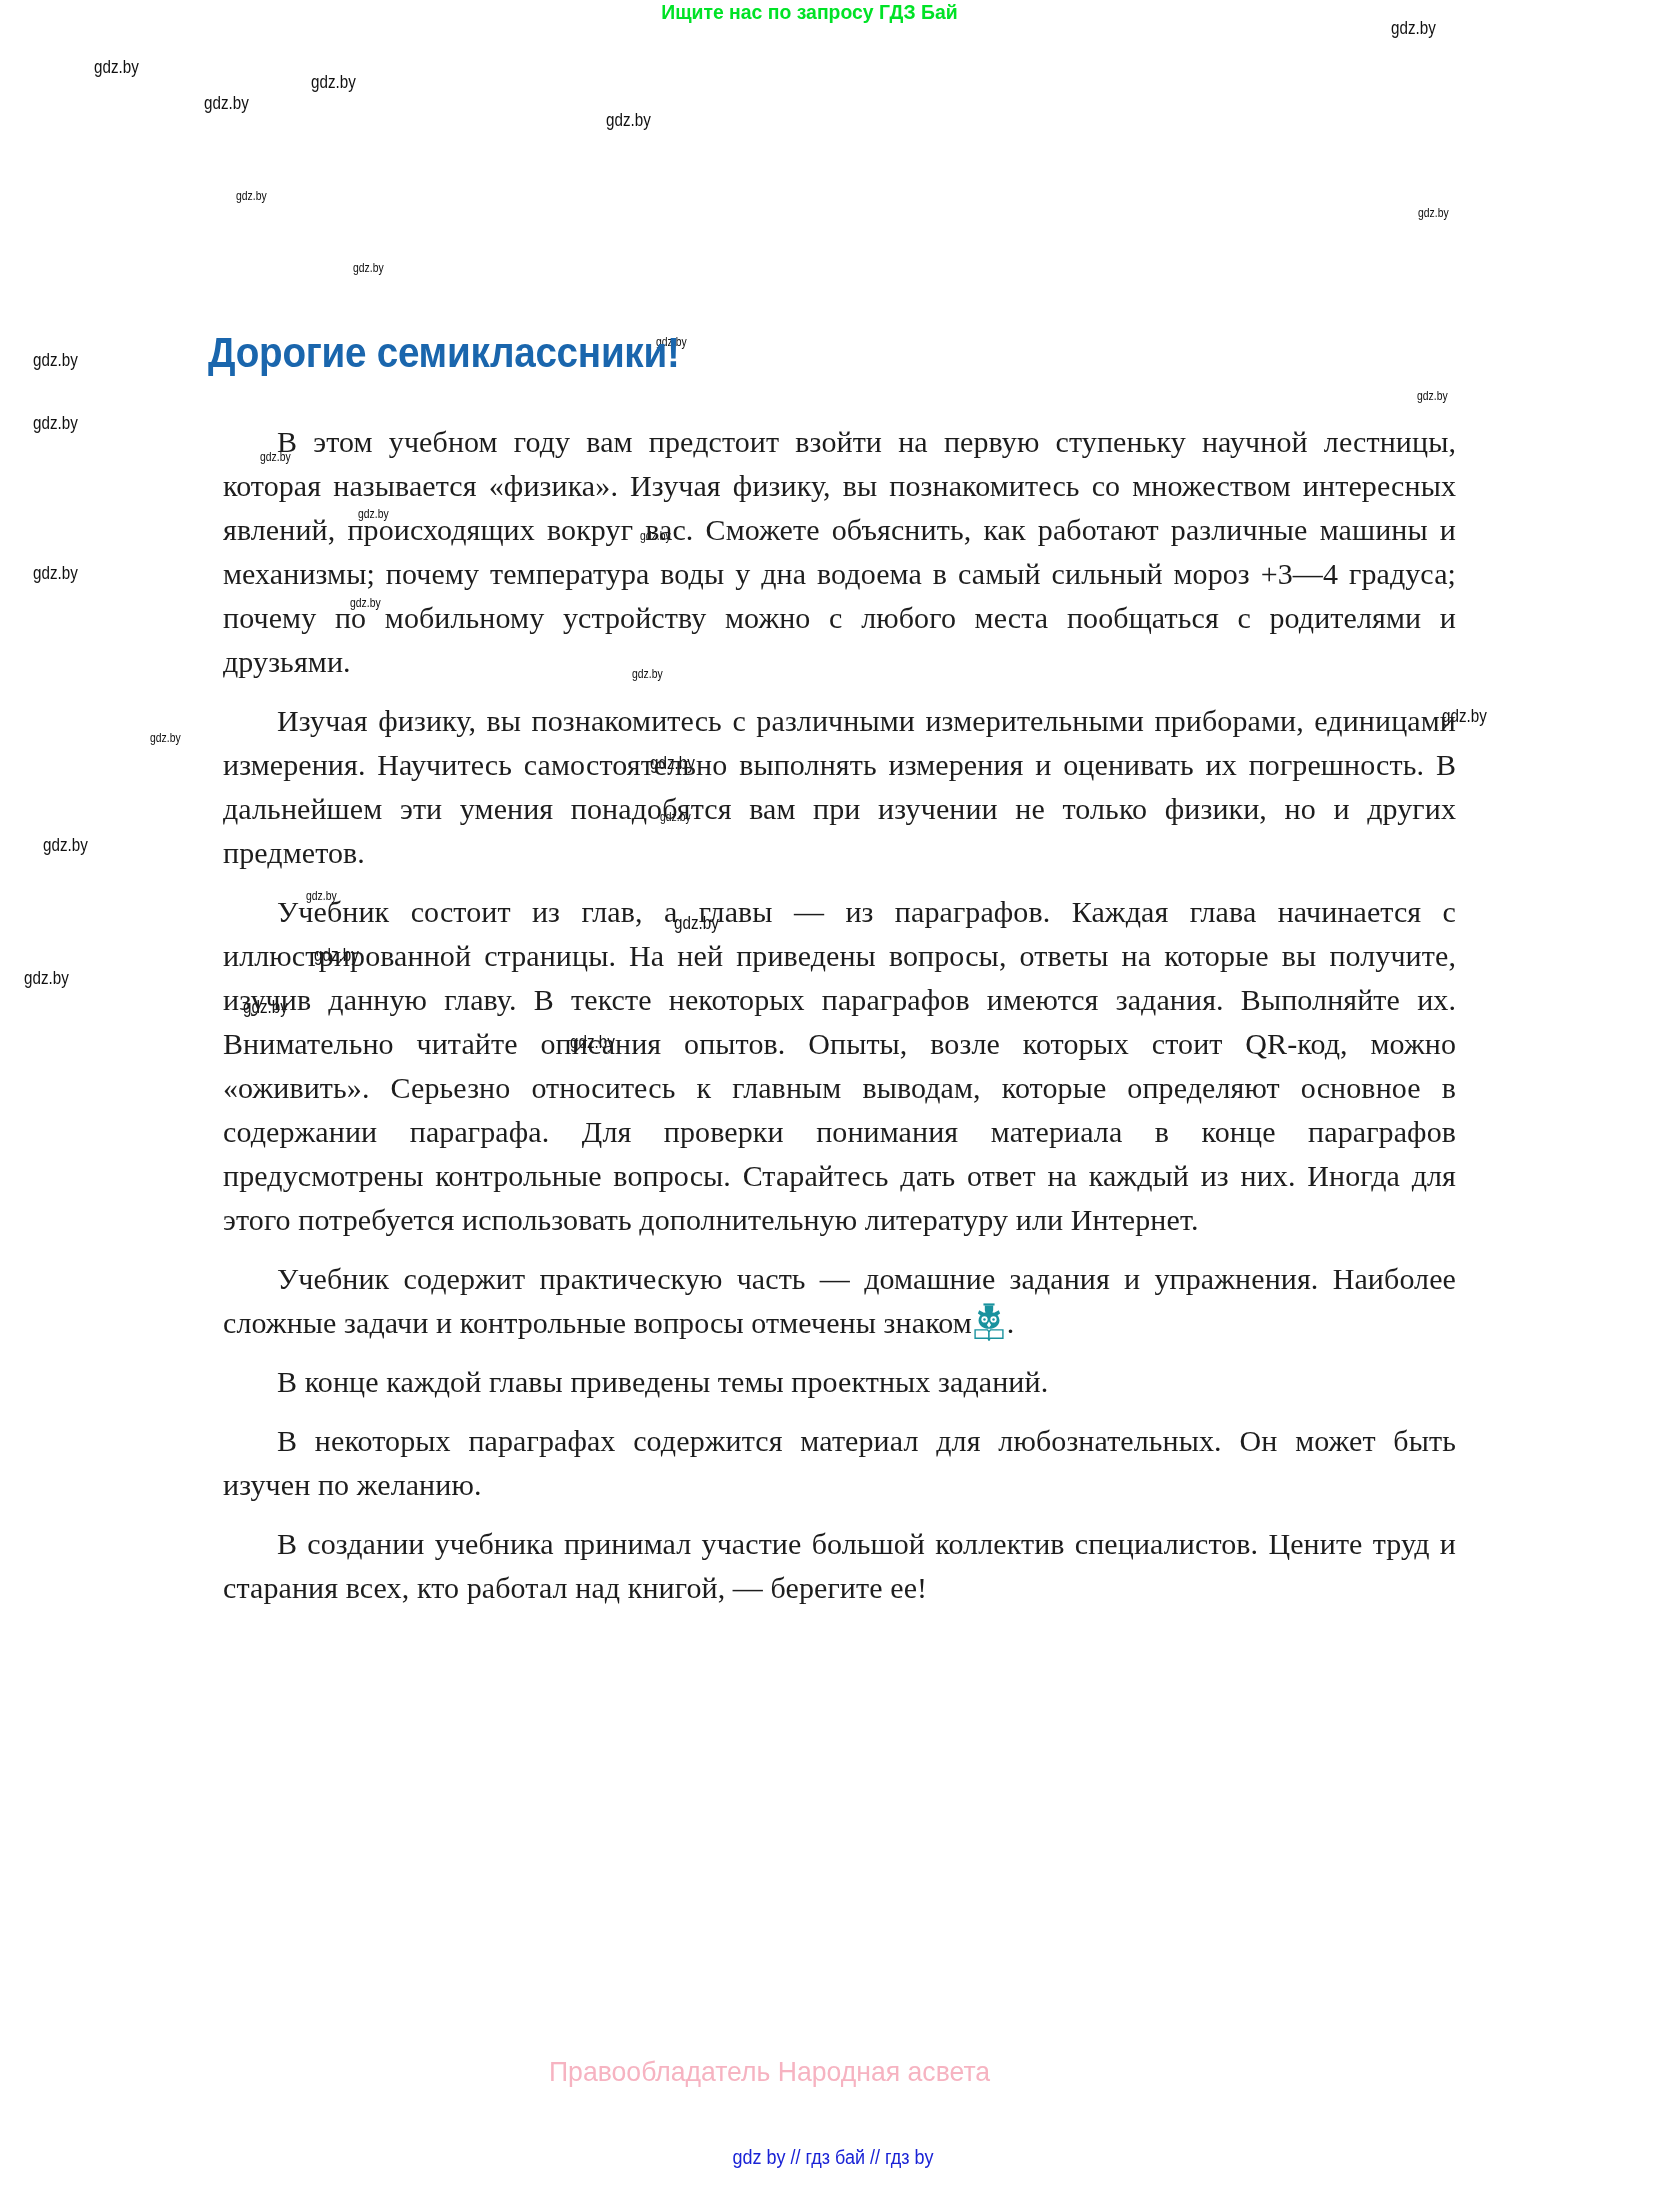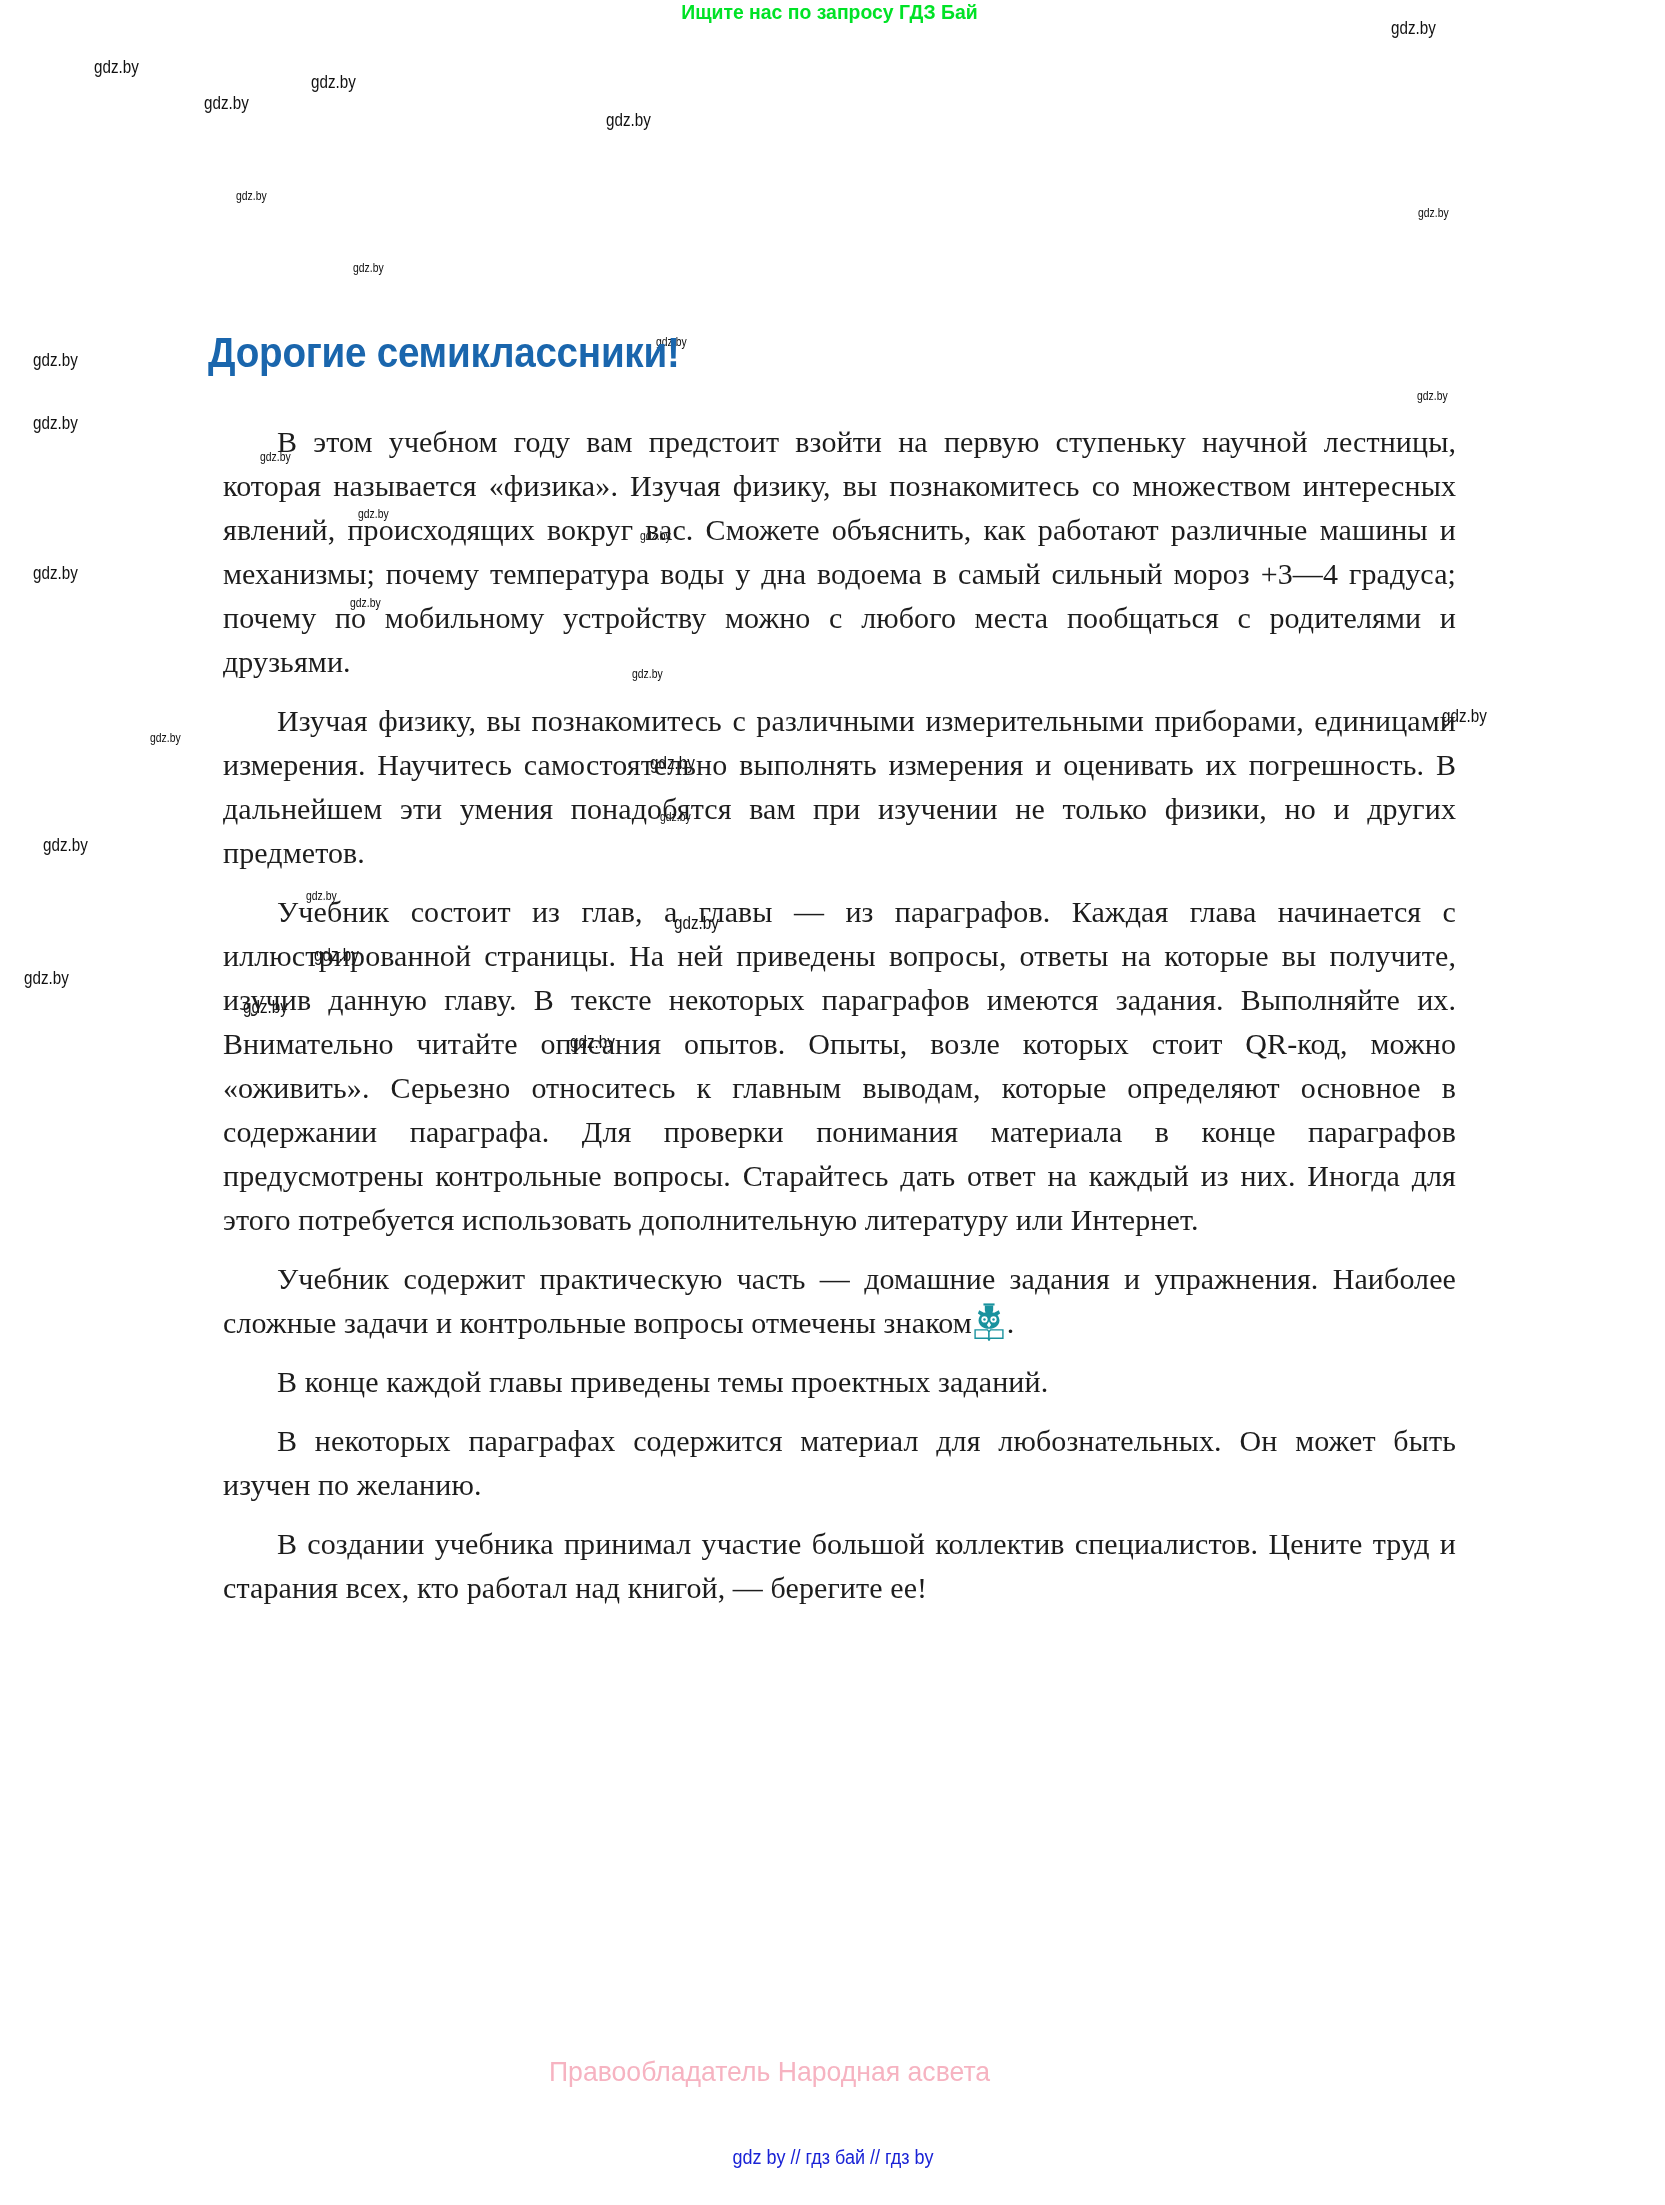--- a/index.html
+++ b/index.html
@@ -26,21 +26,20 @@
     top: 1.4px;
     left: 0;
     width: 1619px;
     text-align: center;
     font-family: "Liberation Sans", "DejaVu Sans", sans-serif;
     font-weight: 700;
     font-size: 19.4px;
     color: #00e226;
     letter-spacing: 0px;
     white-space: nowrap;
-    margin-left: 20px;
   }
 
   
   .wm {
     position: absolute;
     font-family: "Liberation Sans", "DejaVu Sans", sans-serif;
     font-size: 19px;
     font-weight: 400;
     color: #111111;
     white-space: nowrap;

